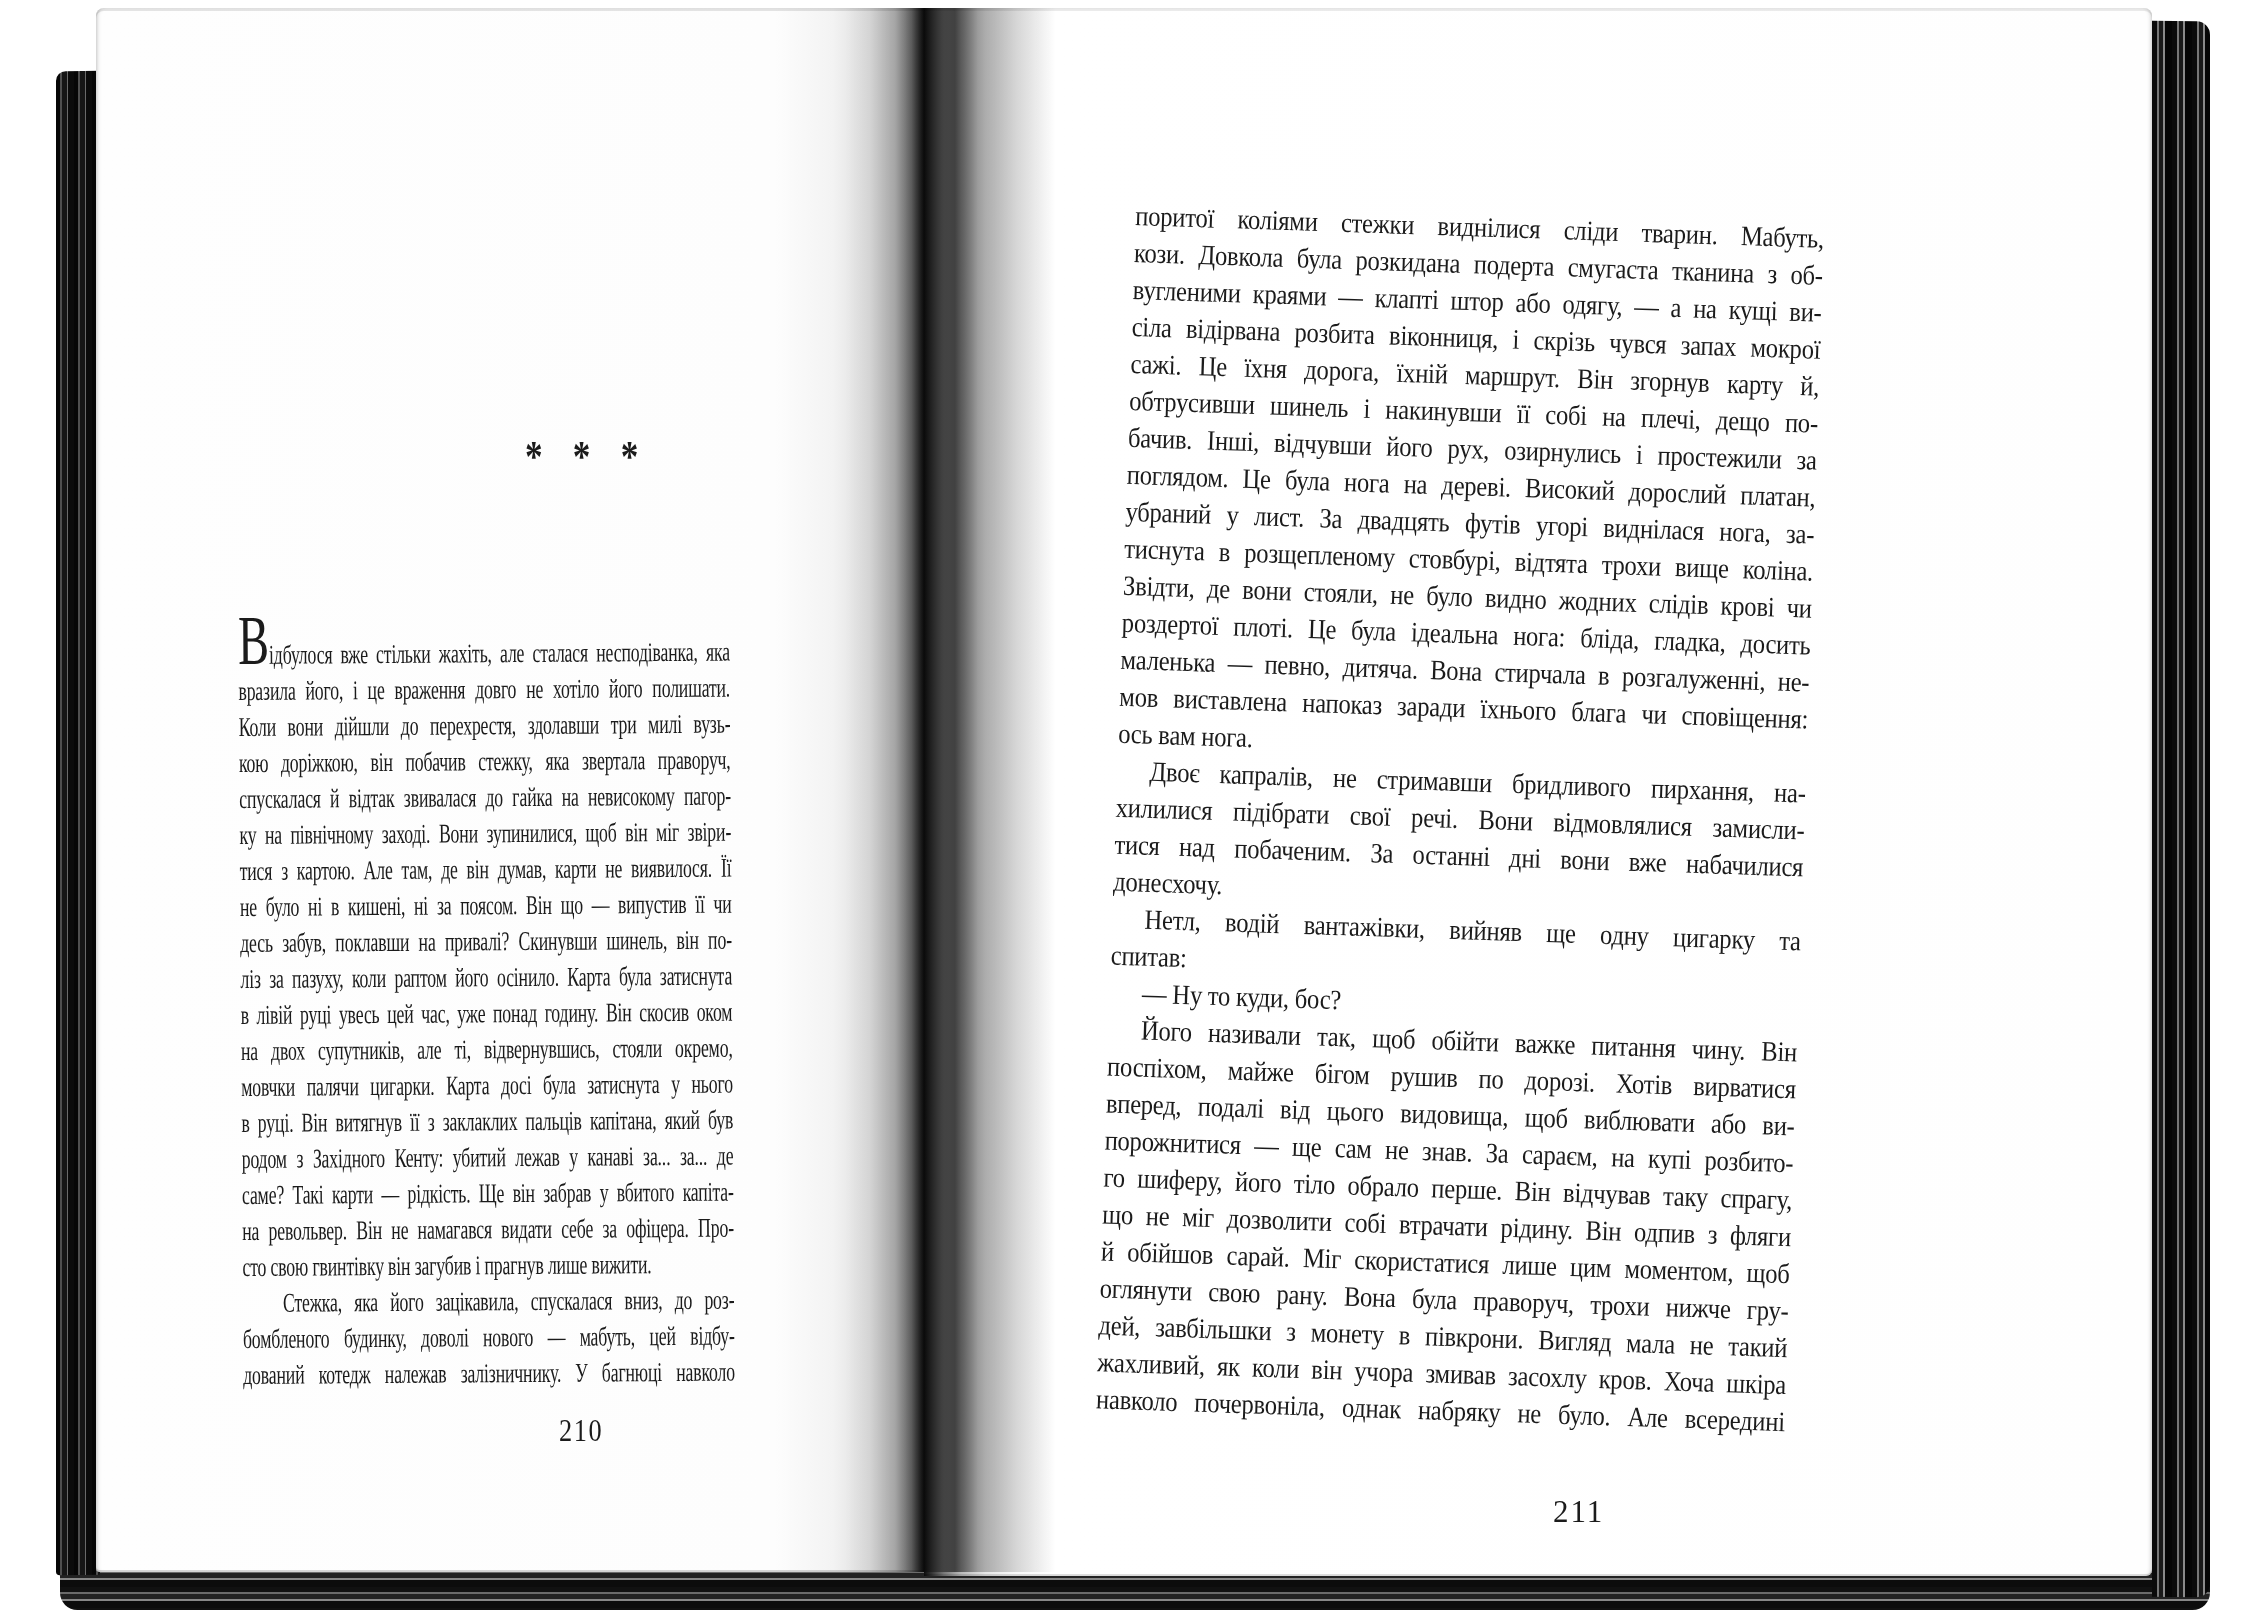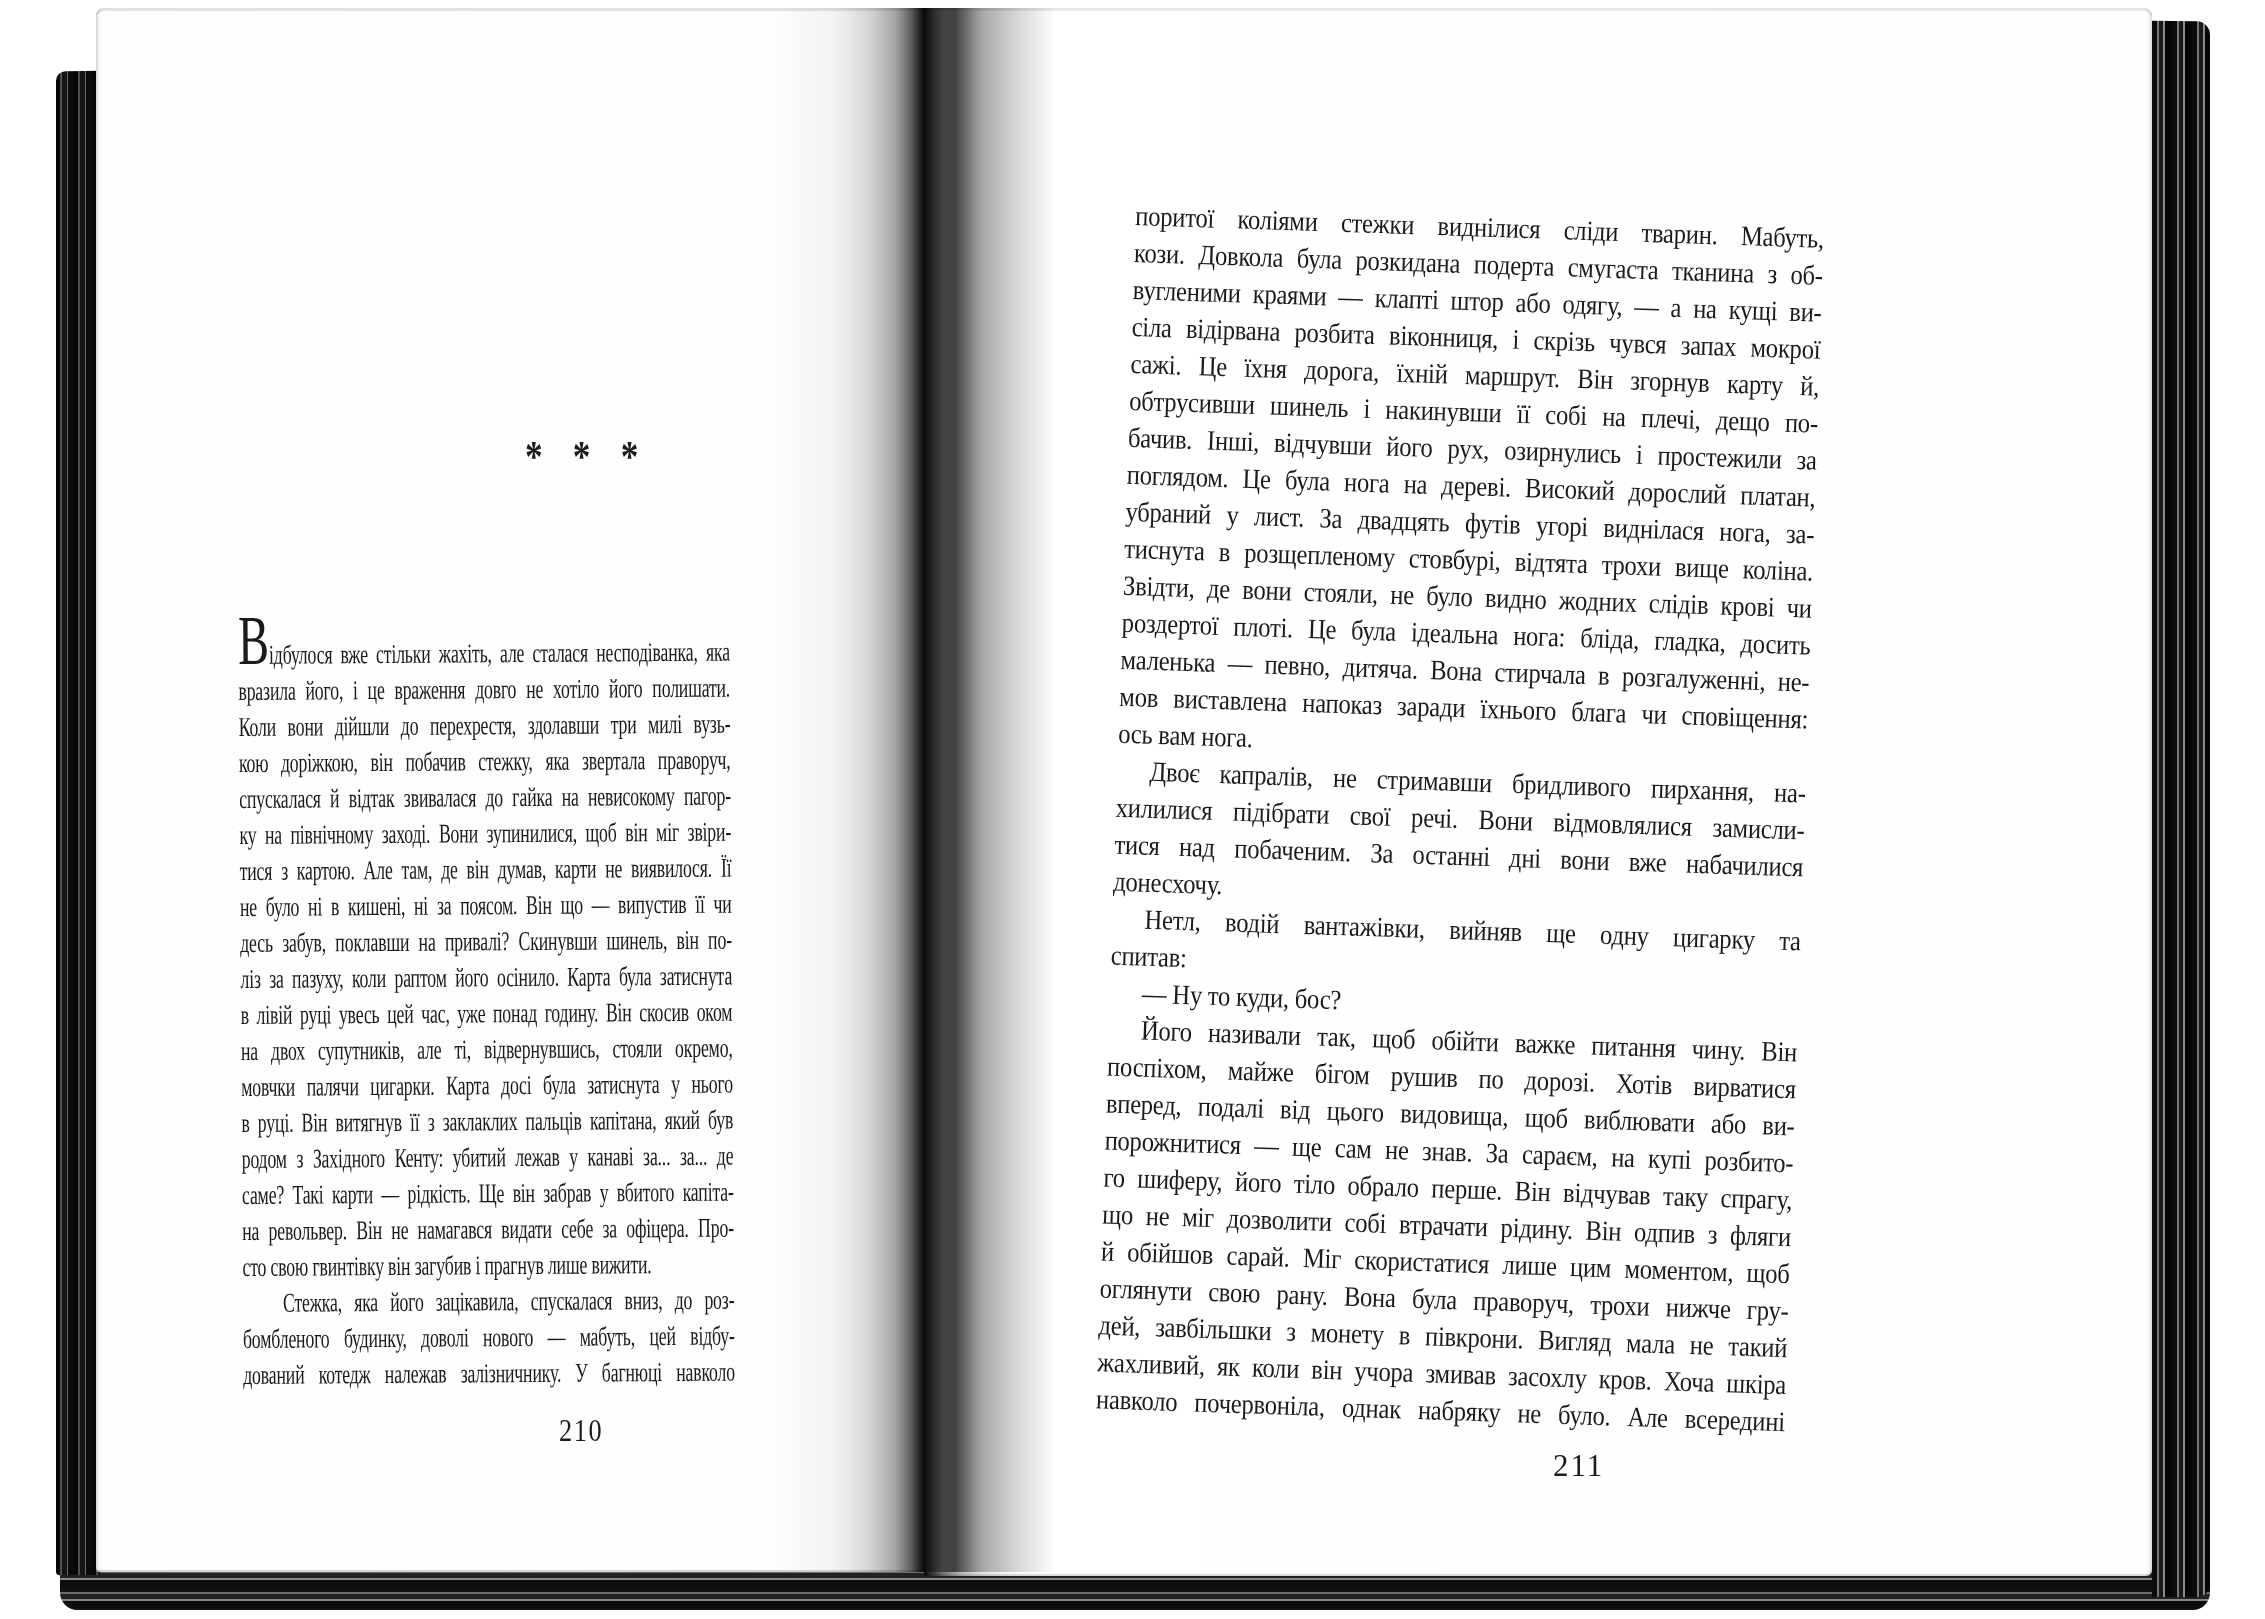--- a/index.html
+++ b/index.html
@@ -40,21 +40,21 @@
   .j{text-align:justify;}
   .j::after{content:"";display:inline-block;width:100%;height:0;}
   .text-left .ind{text-indent:61px;}
   .text-right .ind{text-indent:37px;}
   .dropcap{font-size:2.6em;line-height:0;letter-spacing:0;}
 
   .section-break{position:absolute;left:429px;top:423px;font-size:44px;letter-spacing:13.4px;
     font-weight:bold;transform:scaleX(0.8);transform-origin:left top;}
   .pagenum{position:absolute;font-size:31px;letter-spacing:1.9px;}
   .pn-left{left:459px;top:1405px;transform:scaleX(0.85);}
-  .pn-right{left:629px;top:1440px;}
+  .pn-right{left:629px;top:1486px;}
 </style>
 </head>
 <body>
 
 <div class="canvas">
 
   <div class="edge-bottom"></div>
   <div class="edge-left"></div>
   <div class="edge-right"></div>
 

